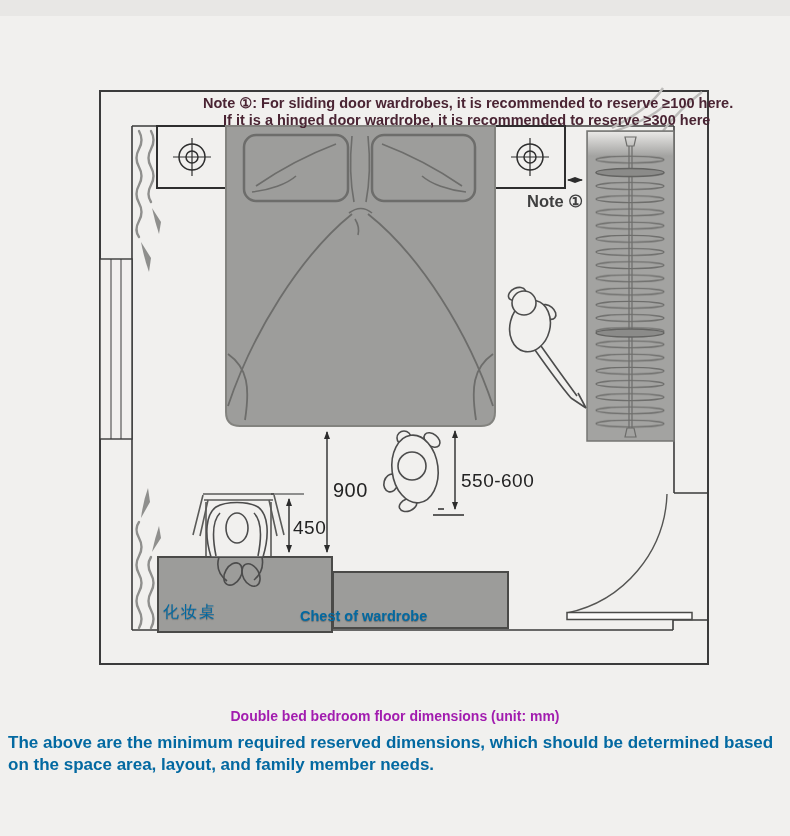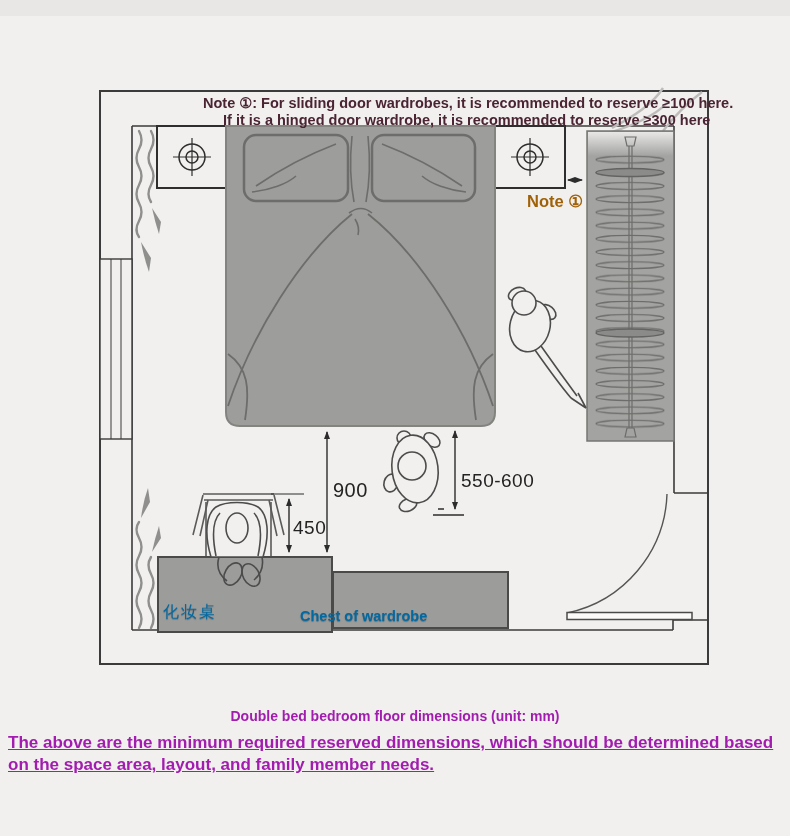--- a/index.html
+++ b/index.html
@@ -4,35 +4,34 @@
 <style>
   html,body { margin:0; padding:0; }
   body { font-family:"Liberation Sans", sans-serif; background:#e8e7e5; }
   #stage {
     position:relative; width:790px; height:836px; margin:16px auto;
     background:#f1f0ee; overflow:hidden;
   }
   #plan-svg { position:absolute; left:0; top:0; }
   .txt { position:absolute; white-space:nowrap; }
   .note-line { font-size:14.5px; font-weight:bold; color:#4a2433; }
-  .gap-note  { font-size:16.5px; font-weight:bold; color:#a16207; }
+  .gap-note  { font-size:16.5px; font-weight:bold; color:#404040; }
   .dim       { font-size:19px; color:#232323; letter-spacing:0.5px; }
   .dim-big   { font-size:20px; }
   .lbl-white { color:#0369a1; text-shadow:0 1px 1px rgba(60,60,60,.45); }
   .lbl-cjk   { font-size:16px; letter-spacing:2px; }
   .lbl-chest { font-size:14.5px; font-weight:bold; }
   .caption-title {
     position:absolute; left:0; top:692px; width:790px; text-align:center;
     font-size:14px; font-weight:bold; color:#a21caf;
   }
   .caption-foot {
     position:absolute; left:8px; top:716px; width:772px;
-    font-size:17px; font-weight:bold; color:#a21caf; line-height:1.32;
+    font-size:17px; font-weight:bold; color:#0369a1; line-height:1.32;
     white-space:normal;
-    text-decoration:underline;
   }
   .fig { fill:#f1f0ee; stroke:#4c4c4c; stroke-width:1.6; }
   .sk  { fill:none;    stroke:#4c4c4c; stroke-width:1.6; }
 </style>
 </head>
 <body>
 
 <div id="stage">
 
   <svg id="plan-svg" width="790" height="836" viewBox="0 0 790 836">

